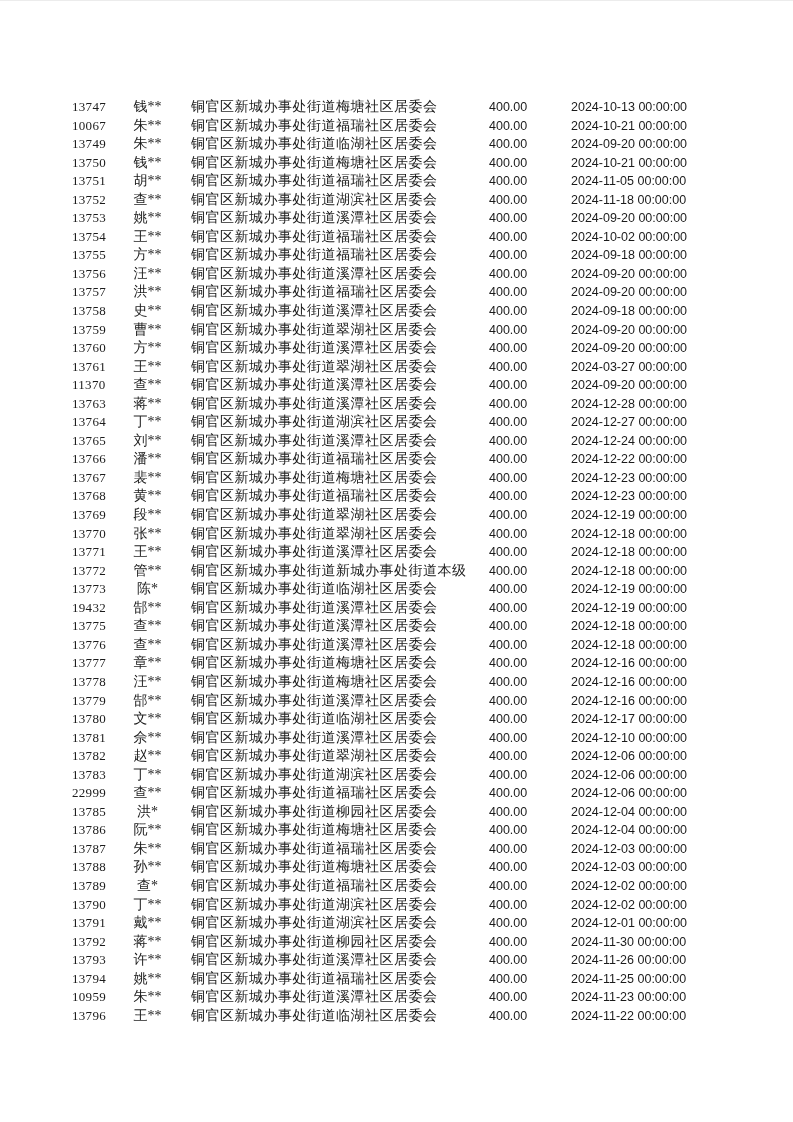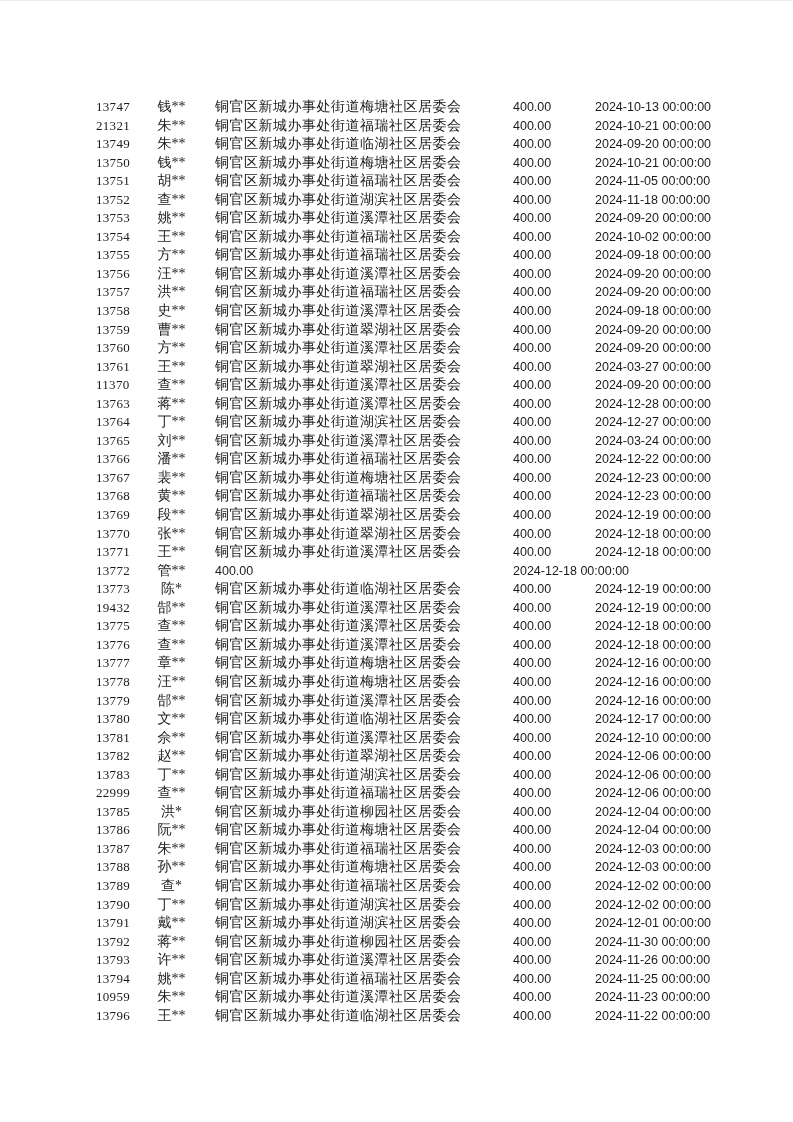--- a/index.html
+++ b/index.html
@@ -11,21 +11,21 @@
     position: relative;
     width: 793px;
     height: 1122px;
     background: #ffffff;
     border-top: 1px solid #ececec;
     overflow: hidden;
     color: #1b1b1b;
   }
   .records {
     position: absolute;
-    left: 96px;
+    left: 72px;
     top: 97px;
   }
   .row {
     display: grid;
     grid-template-columns: 32px 87px 298px 82px 123px;
     height: 18.55px;
     line-height: 18.55px;
     align-items: center;
   }
   .cell {
@@ -60,21 +60,21 @@
   <div class="records">
   <div class="row">
     <span class="cell id">13747</span>
     <span class="cell name">钱**</span>
     <span class="cell org">铜官区新城办事处街道梅塘社区居委会</span>
     <span class="cell amount">400.00</span>
     <span class="cell datetime">2024-10-13 00:00:00</span>
   </div>
 
   <div class="row">
-    <span class="cell id">21321</span>
+    <span class="cell id">10067</span>
     <span class="cell name">朱**</span>
     <span class="cell org">铜官区新城办事处街道福瑞社区居委会</span>
     <span class="cell amount">400.00</span>
     <span class="cell datetime">2024-10-21 00:00:00</span>
   </div>
 
   <div class="row">
     <span class="cell id">13749</span>
     <span class="cell name">朱**</span>
     <span class="cell org">铜官区新城办事处街道临湖社区居委会</span>
@@ -200,21 +200,21 @@
     <span class="cell org">铜官区新城办事处街道湖滨社区居委会</span>
     <span class="cell amount">400.00</span>
     <span class="cell datetime">2024-12-27 00:00:00</span>
   </div>
 
   <div class="row">
     <span class="cell id">13765</span>
     <span class="cell name">刘**</span>
     <span class="cell org">铜官区新城办事处街道溪潭社区居委会</span>
     <span class="cell amount">400.00</span>
-    <span class="cell datetime">2024-03-24 00:00:00</span>
+    <span class="cell datetime">2024-12-24 00:00:00</span>
   </div>
 
   <div class="row">
     <span class="cell id">13766</span>
     <span class="cell name">潘**</span>
     <span class="cell org">铜官区新城办事处街道福瑞社区居委会</span>
     <span class="cell amount">400.00</span>
     <span class="cell datetime">2024-12-22 00:00:00</span>
   </div>
 
@@ -254,20 +254,21 @@
     <span class="cell id">13771</span>
     <span class="cell name">王**</span>
     <span class="cell org">铜官区新城办事处街道溪潭社区居委会</span>
     <span class="cell amount">400.00</span>
     <span class="cell datetime">2024-12-18 00:00:00</span>
   </div>
 
   <div class="row">
     <span class="cell id">13772</span>
     <span class="cell name">管**</span>
+    <span class="cell org">铜官区新城办事处街道新城办事处街道本级</span>
     <span class="cell amount">400.00</span>
     <span class="cell datetime">2024-12-18 00:00:00</span>
   </div>
 
   <div class="row">
     <span class="cell id">13773</span>
     <span class="cell name">陈*</span>
     <span class="cell org">铜官区新城办事处街道临湖社区居委会</span>
     <span class="cell amount">400.00</span>
     <span class="cell datetime">2024-12-19 00:00:00</span>

